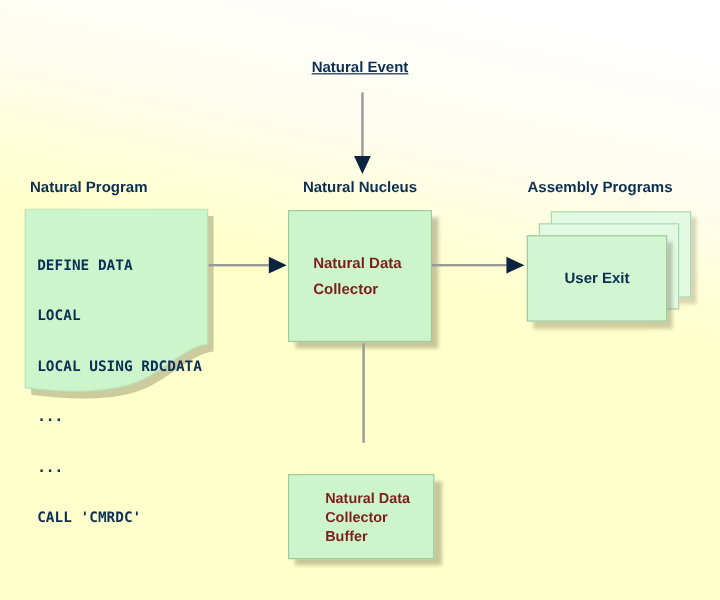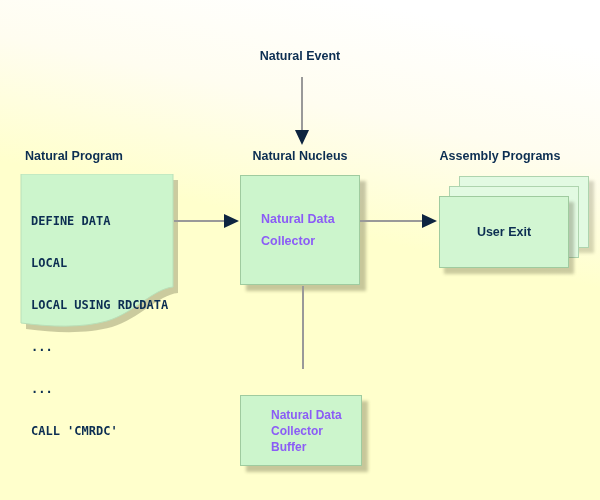--- a/index.html
+++ b/index.html
@@ -17,21 +17,21 @@
     font-size: 12.5px;
     color: #0c2e52;
     white-space: nowrap;
   }
   .lbl.center { text-align: center; }
   .greenbox {
     position: absolute;
     box-sizing: border-box;
     background: #ccf5cc;
     border: 1px solid #9fcb9f;
-    color: #8b5cf6;
+    color: #7f1d1d;
     font-weight: bold;
     font-size: 12.5px;
   }
   .shadowed { box-shadow: 6px 6px 3px rgba(70, 70, 40, 0.30); }
   .hline, .vline { position: absolute; background: #999999; }
   .hline { height: 2px; }
   .vline { width: 2px; }
   .arrowhead { position: absolute; width: 0; height: 0; }
   .arrowhead.right {
     border-top: 7px solid transparent;
@@ -49,21 +49,21 @@
     padding-left: 20px; line-height: 22px;
   }
   #buffer-box {
     left: 240px; top: 395px; width: 122px; height: 71px;
     display: flex; flex-direction: column; justify-content: center;
     padding-left: 30px; line-height: 16px; font-size: 12px;
   }
   .stackbox {
     position: absolute;
     box-sizing: border-box;
-    width: 130px; height: 72px;
+    width: 117px; height: 72px;
     border: 1px solid #aed4ae;
     background: #e2fae2;
   }
   #user-exit-back   { left: 459px; top: 176px; box-shadow: 5px 5px 3px rgba(70,70,40,0.22); }
   #user-exit-middle { left: 449px; top: 186px; }
   #user-exit-front  {
     left: 439px; top: 196px;
     background: #d2f6d2; border-color: #9fcb9f;
     box-shadow: 5px 6px 3px rgba(70,70,40,0.28);
     display: flex; align-items: center; justify-content: center;
@@ -75,21 +75,21 @@
     font-family: "DejaVu Sans Mono", monospace;
     font-weight: bold; font-size: 12px; line-height: 14px;
     color: #0c2e52; white-space: pre;
   }
 </style>
 </head>
 <body>
 
 <div id="stage">
 
-  <div class="lbl center" style="left:230px; top:49px; width:140px;">Natural Event</div>
+  <div class="lbl center" style="left:230px; top:49px; width:140px;text-decoration:underline;">Natural Event</div>
 
   <div class="vline" style="left:301px; top:77px; height:54px;"></div>
   <div class="arrowhead down" style="left:295px; top:130px;"></div>
 
   <div class="lbl center" style="left:230px; top:149px; width:140px;">Natural Nucleus</div>
 
   <div class="greenbox shadowed" id="nucleus-box">
     <span>Natural Data</span>
     <span>Collector</span>
   </div>

